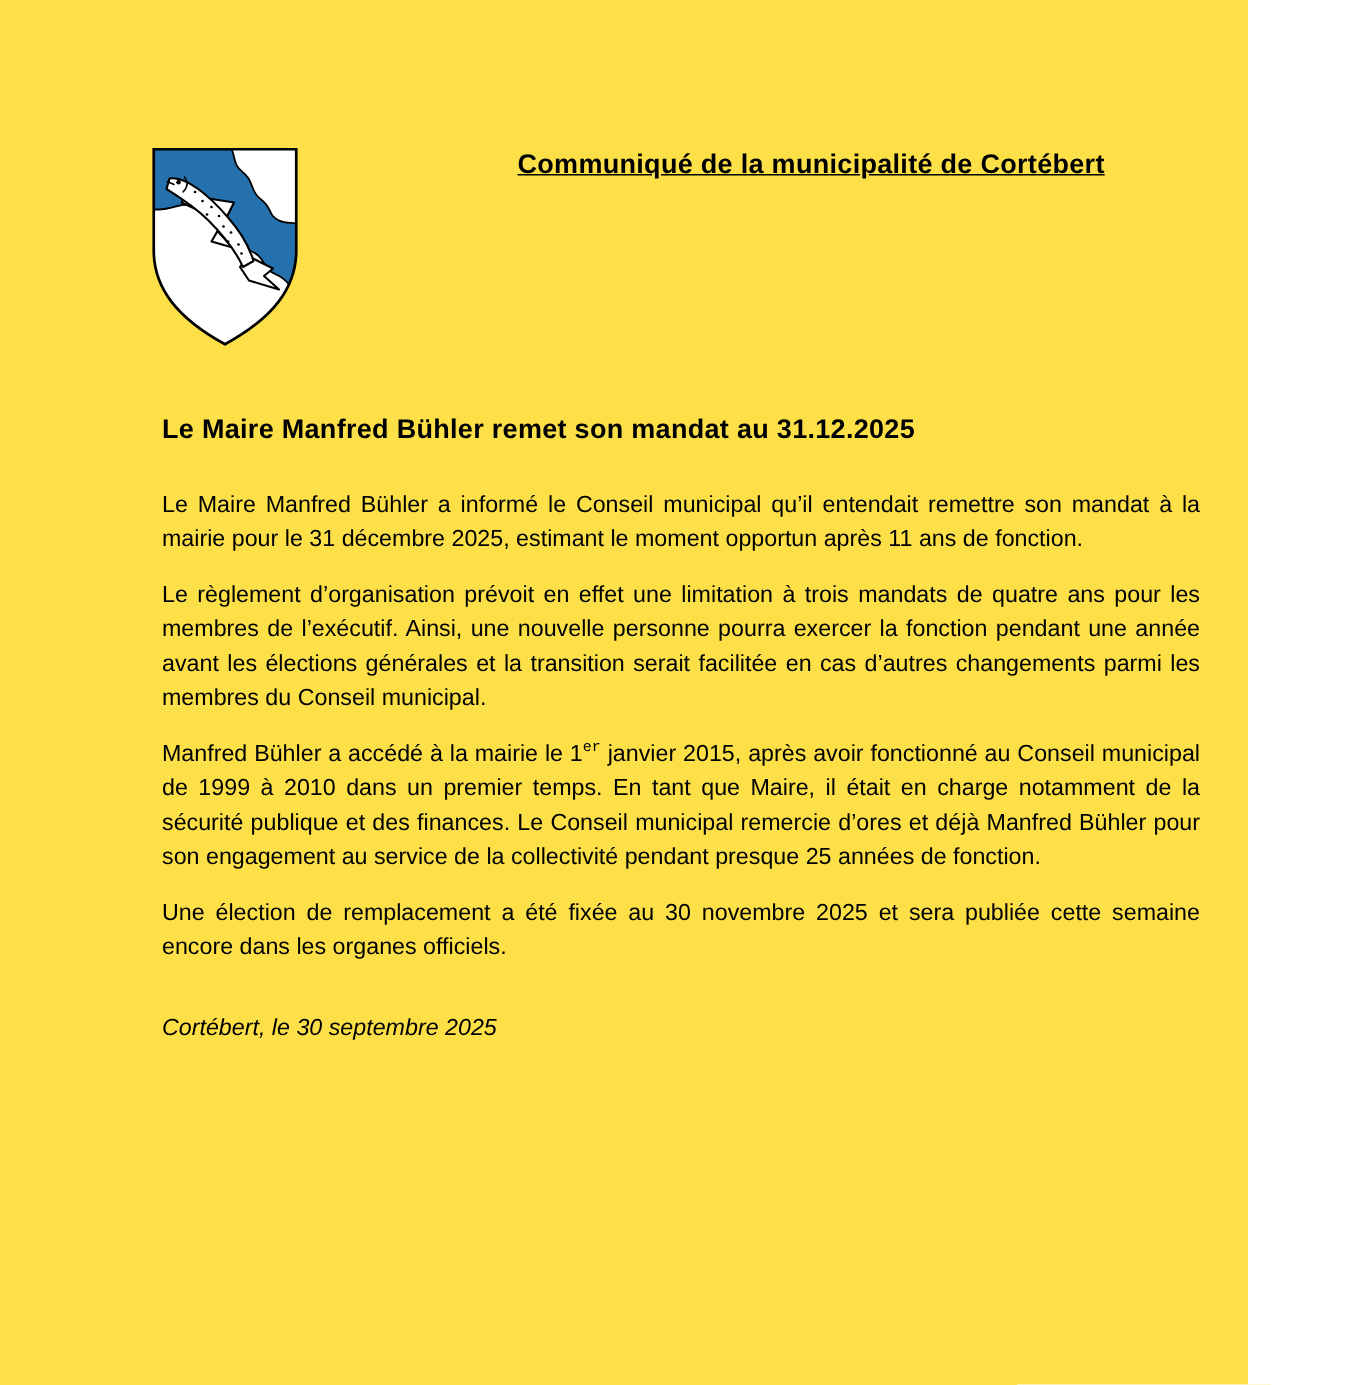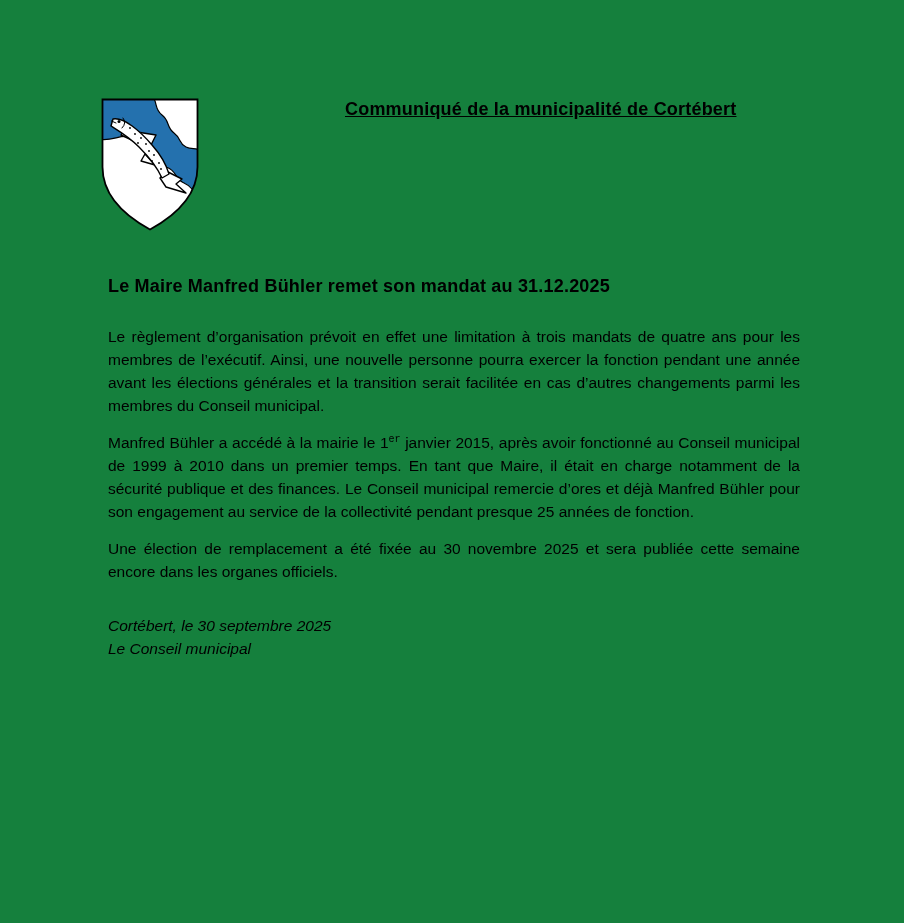--- a/index.html
+++ b/index.html
@@ -8,23 +8,23 @@
     background: #ffffff;
   }
   body {
     width: 904px;
     height: 923px;
     font-family: "Liberation Sans", sans-serif;
     color: #000000;
   }
   .page {
     position: relative;
-    width: 904px;
+    width: 832px;
     height: 923px;
-    background: #15803d;
+    background: #fde047;
     overflow: hidden;
   }
   .coat-of-arms {
     position: absolute;
     left: 100px;
     top: 97px;
     width: 100px;
     height: 135px;
   }
   .doc-title {
@@ -135,26 +135,26 @@
     </g>
 
     <path fill="none" stroke-width="1.8" d="M 2.5 2.5 L 97.5 2.5 L 97.5 70 C 97.5 95 82 115 50 132.5 C 18 115 2.5 95 2.5 70 Z" stroke="#000000"></path>
   </svg>
 
   <div class="doc-title">Communiqué de la municipalité de Cortébert</div>
 
   <div class="content">
     <h1>Le Maire Manfred Bühler remet son mandat au 31.12.2025</h1>
 
+    <p>Le Maire Manfred Bühler a informé le Conseil municipal qu’il entendait remettre son mandat à la mairie pour le 31 décembre 2025, estimant le moment opportun après 11 ans de fonction.</p>
 
     <p>Le règlement d’organisation prévoit en effet une limitation à trois mandats de quatre ans pour les membres de l’exécutif. Ainsi, une nouvelle personne pourra exercer la fonction pendant une année avant les élections générales et la transition serait facilitée en cas d’autres changements parmi les membres du Conseil municipal.</p>
 
     <p><span>Manfred Bühler a accédé à la mairie le 1</span><sup>er</sup><span> janvier 2015, après avoir fonctionné au Conseil municipal de 1999 à 2010 dans un premier temps. En tant que Maire, il était en charge notamment de la sécurité publique et des finances. Le Conseil municipal remercie d’ores et déjà Manfred Bühler pour son engagement au service de la collectivité pendant presque 25 années de fonction.</span></p>
 
     <p>Une élection de remplacement a été fixée au 30 novembre 2025 et sera publiée cette semaine encore dans les organes officiels.</p>
 
     <div class="signature">
       <div>Cortébert, le 30 septembre 2025</div>
-      <div>Le Conseil municipal</div>
     </div>
   </div>
 
 </div>
 
 </body></html>

